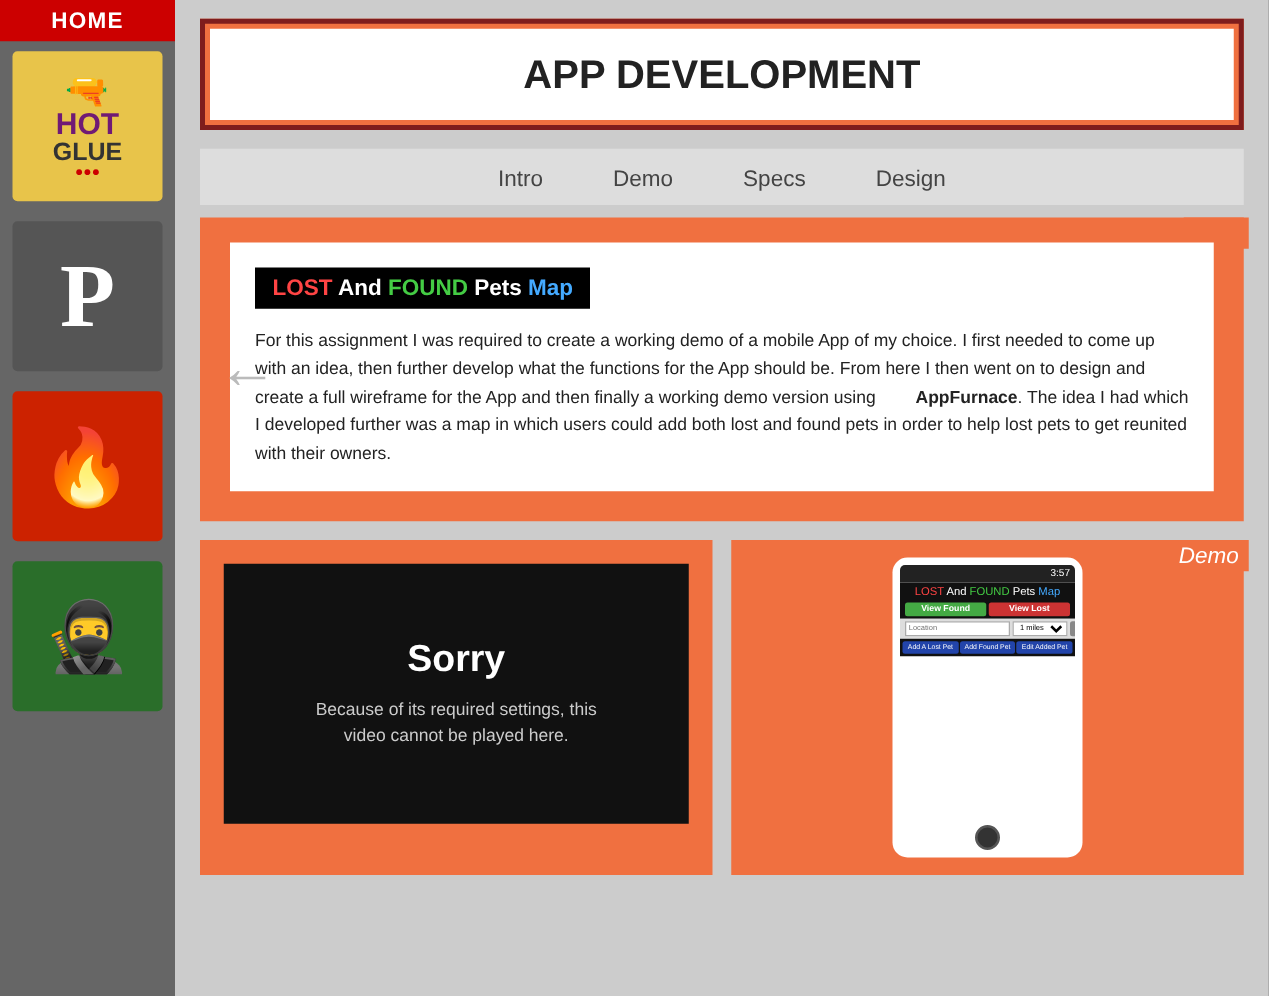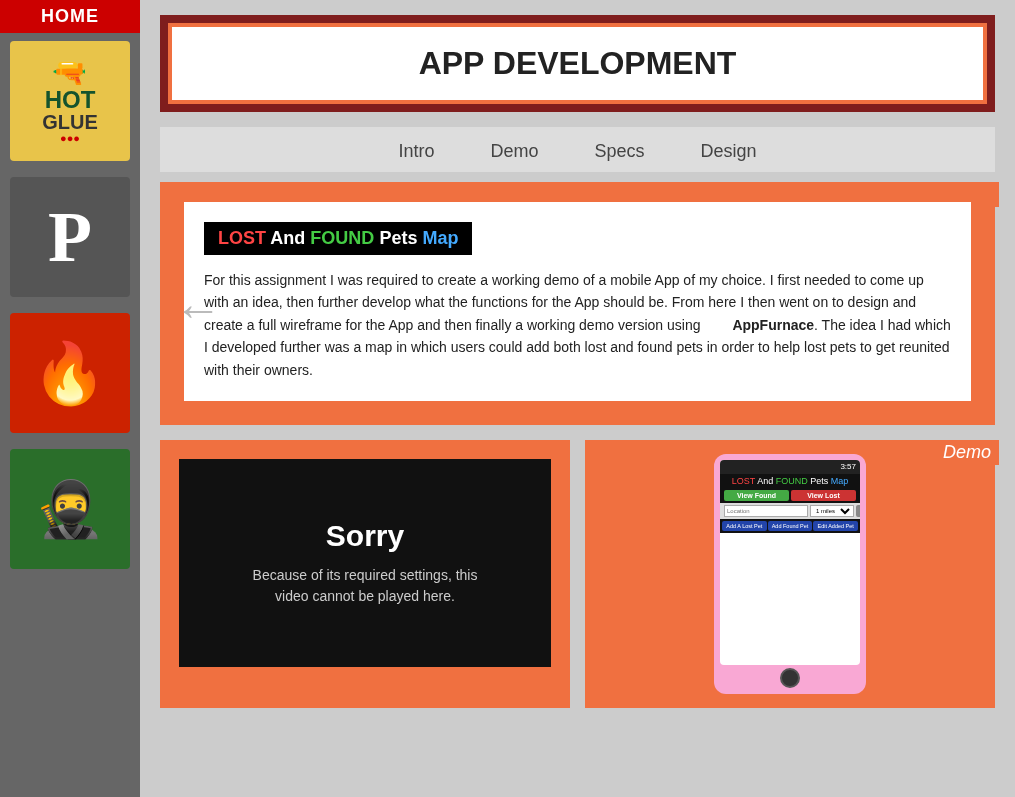--- a/index.html
+++ b/index.html
@@ -108,21 +108,21 @@
     #content {
       flex: 1;
       background: #ccc;
       overflow-y: auto;
       padding: 15px 20px;
     }
 
     
     .app-dev-box {
       background: #f07040;
-      border: 8px solid #7f1d1d;
+      border: 4px solid #7f1d1d;
       padding: 4px;
       margin-bottom: 15px;
     }
     .app-dev-title {
       background: white;
       text-align: center;
       padding: 18px;
       font-size: 32px;
       font-weight: 900;
       color: #222;
@@ -248,21 +248,21 @@
     
     .phone-container {
       background: #f07040;
       padding: 15px;
       display: flex;
       align-items: center;
       justify-content: center;
       height: 260px;
     }
     .phone {
-      background: #f9a8d4;
+      background: #ffffff;
       border-radius: 12px;
       width: 152px;
       height: 240px;
       padding: 6px;
       position: relative;
       display: flex;
       flex-direction: column;
     }
     .phone-screen {
       background: white;
@@ -386,21 +386,21 @@
   </style>
 </head>
 <body>
 
 <div id="sidebar">
   <div id="home-btn">HOME</div>
 
   <div class="sidebar-icon icon-hotglue">
     <div class="icon-hotglue-inner">
       <div style="font-size:28px;">🔫</div>
-      <div style="color:#14532d;font-size:24px;font-weight:900;line-height:1;">HOT</div>
+      <div style="color:#701a75;font-size:24px;font-weight:900;line-height:1;">HOT</div>
       <div style="color:#333;font-size:20px;font-weight:900;line-height:1;">GLUE</div>
       <div style="color:#cc0000;font-size:11px;font-weight:900;">●●●</div>
     </div>
   </div>
 
   <div class="sidebar-icon icon-p">
     <div style="color:white;font-size:72px;font-weight:900;font-family:serif;line-height:1;">P</div>
   </div>
 
   <div class="sidebar-icon icon-fire">

